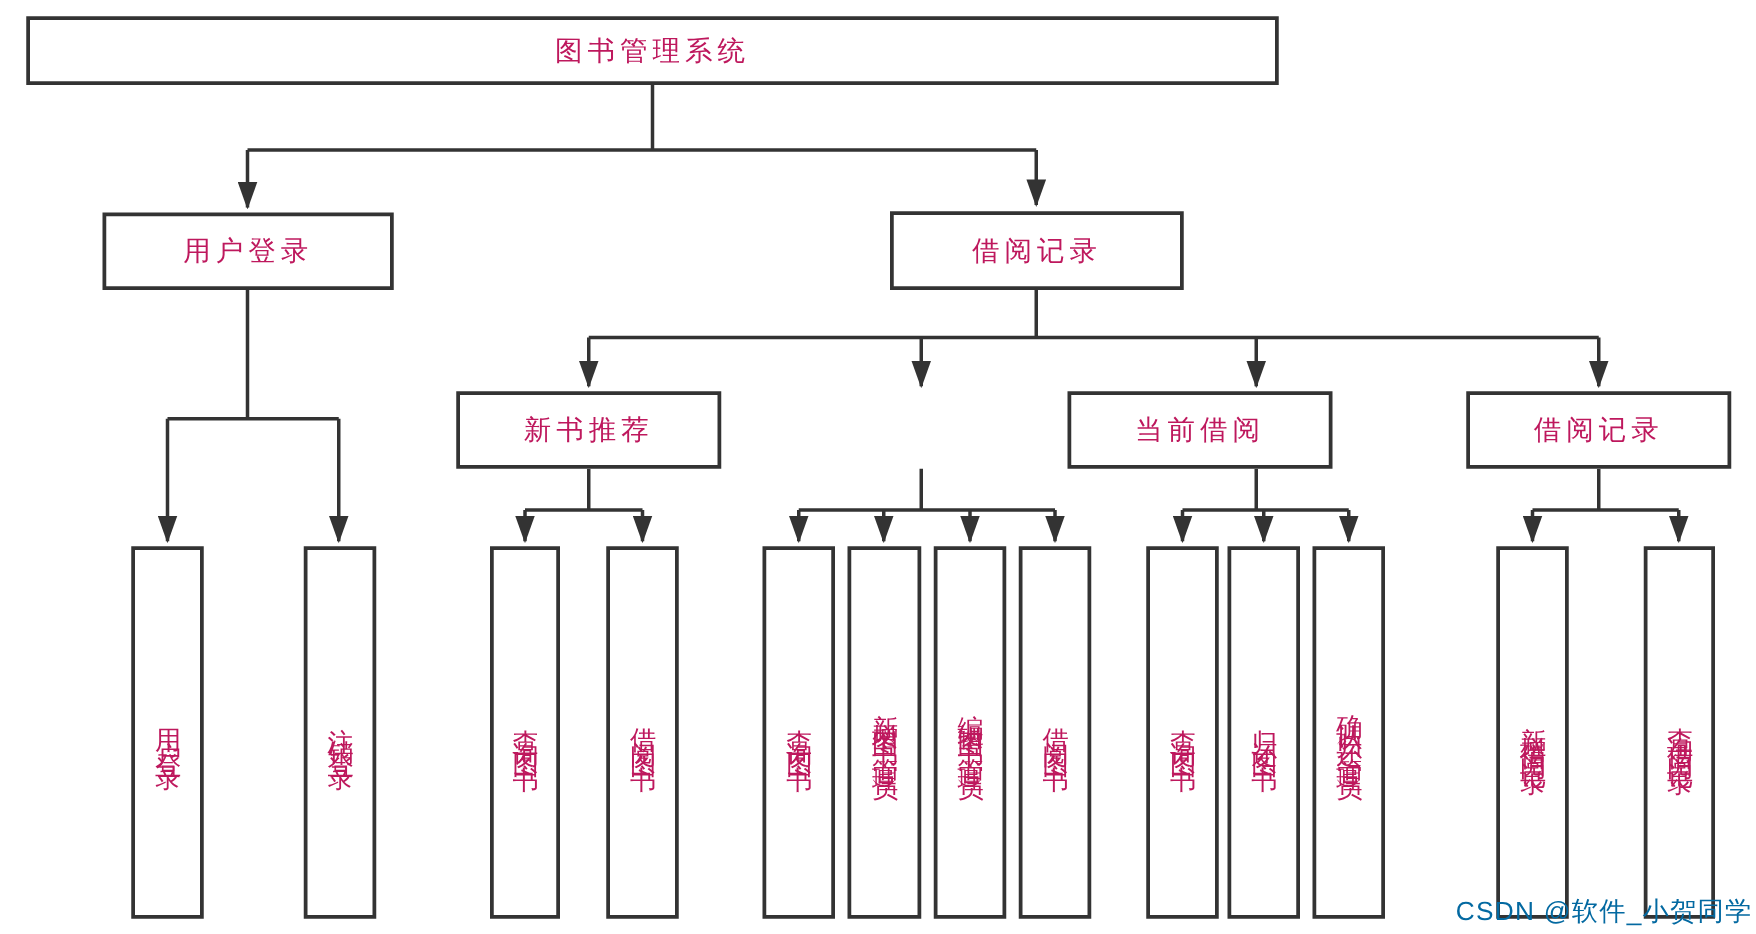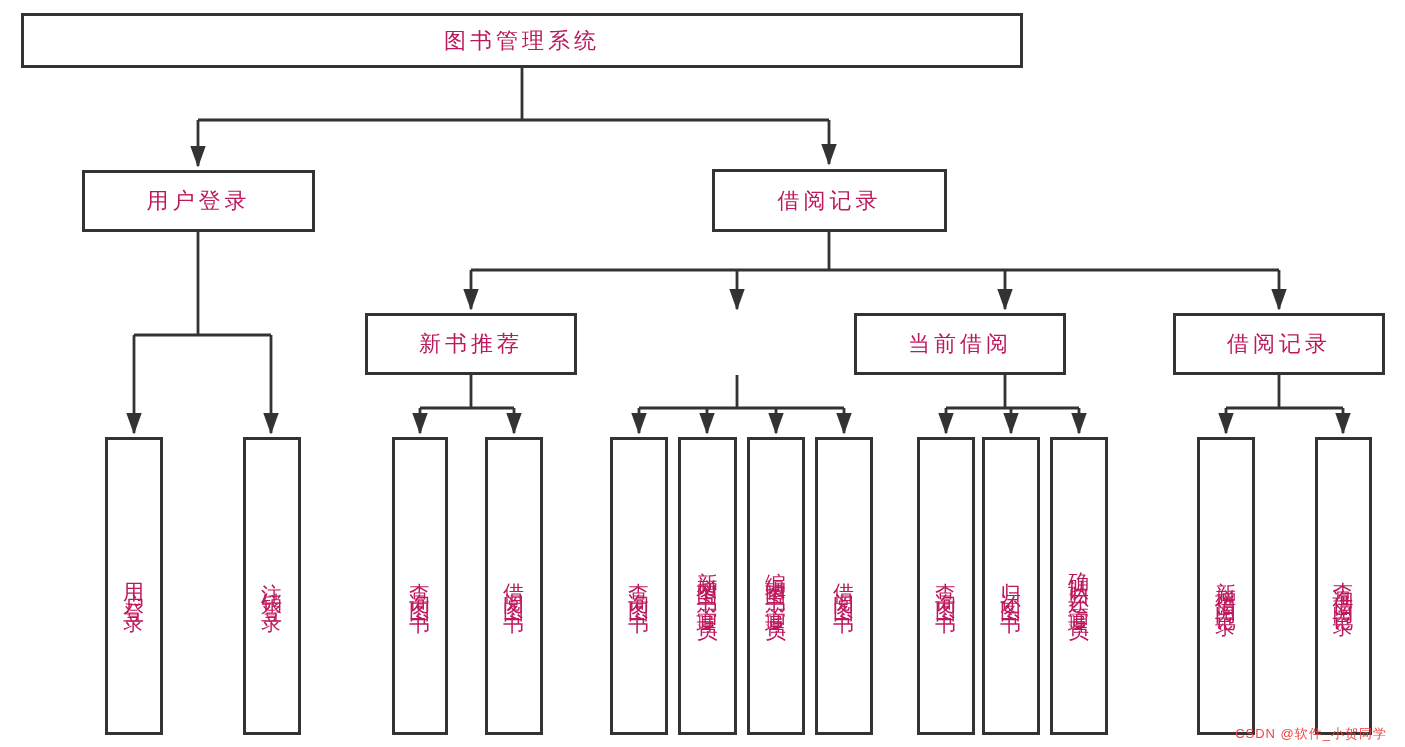--- a/index.html
+++ b/index.html
@@ -20,22 +20,22 @@
   .lvl2{height:62px;}
   .lvl3{height:62px;}
   .leaf{
     top:437px;height:298px;
     writing-mode:vertical-rl;text-orientation:mixed;
     font-size:21px;letter-spacing:10px;line-height:1;
     display:flex;align-items:center;justify-content:center;
   }
   .leaf.long{letter-spacing:7px;}
   .watermark{
-    position:absolute;right:18px;bottom:4px;
-    font-size:13px;color:#ef4444;letter-spacing:1px;white-space:nowrap;
+    position:absolute;right:3px;bottom:4px;
+    font-size:21px;color:#0369a1;letter-spacing:1px;white-space:nowrap;
   }
 </style>
 </head>
 <body>
 
 <div id="stage">
 
   <svg class="connectors" width="1405" height="747" viewBox="0 0 1405 747">
     <defs>
       <marker id="arrow" viewBox="0 0 14 10" refX="13" refY="5" markerUnits="userSpaceOnUse" markerWidth="22" markerHeight="16" orient="auto">

